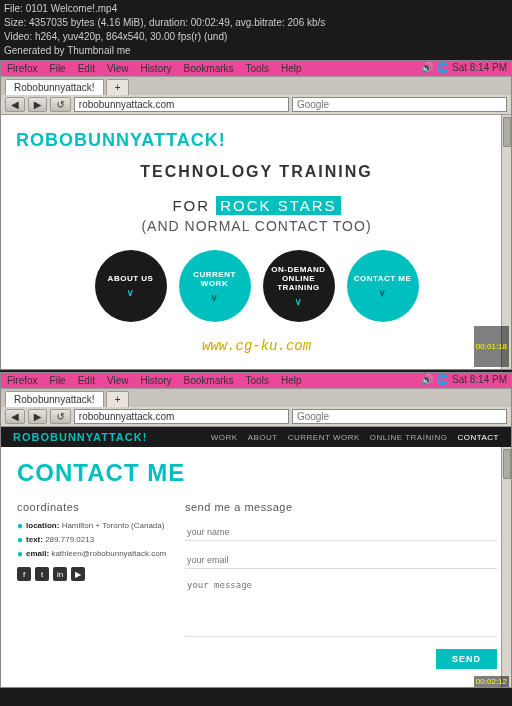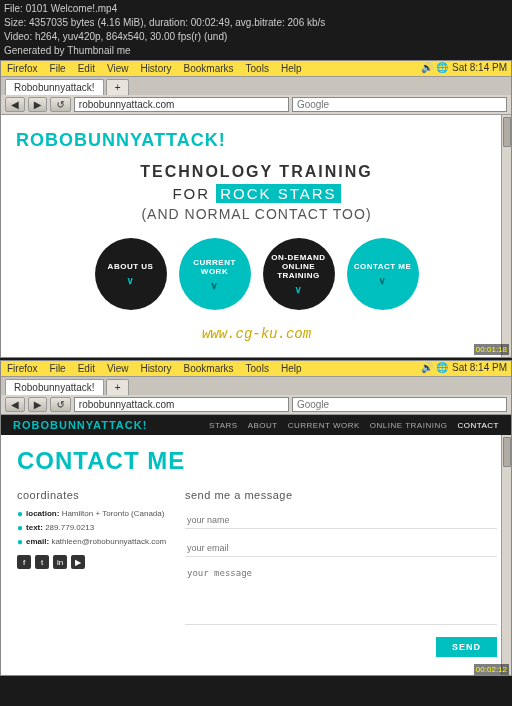--- a/index.html
+++ b/index.html
@@ -97,21 +97,21 @@
 
     .logo-text span {
       color: #00bfbf;
     }
 
     .headline {
       font-size: 16px;
       color: #333;
       font-weight: bold;
       letter-spacing: 2px;
-      margin-bottom: 4px;
+      margin-bottom: 16px;
     }
 
     .headline-line2 {
       font-size: 15px;
       color: #333;
       letter-spacing: 2px;
       margin-bottom: 4px;
     }
 
     .headline-highlight {
@@ -181,21 +181,21 @@
     }
 
     
     .timestamp-1 {
       position: absolute;
       right: 2px;
       bottom: 2px;
       color: #ffff00;
       font-size: 8px;
       background: rgba(0,0,0,0.5);
-      padding: 1px 2px;
+      padding: 16px 2px;
     }
 
     
     .browser-window-2 {
       background: #d4d0c8;
       border: 1px solid #888;
       position: relative;
     }
 
     
@@ -381,21 +381,21 @@
     .scrollbar-thumb {
       width: 8px;
       height: 30px;
       background: #b0aca4;
       border: 1px solid #888;
       margin: 2px auto;
       border-radius: 1px;
     }
 
     .menu-bar {
-      background: #fde047;
+      background: #ec4899;
       padding: 1px 4px;
       display: flex;
       gap: 8px;
       font-size: 10px;
       color: #333;
       border-bottom: 1px solid #999;
     }
 
     .menu-item {
       padding: 1px 2px;
@@ -512,21 +512,21 @@
     <button class="browser-nav-btn">↺</button>
     <input class="url-bar" type="text" value="robobunnyattack.com" style="">
     <input class="url-bar" type="text" placeholder="Google" style="width: 80px;">
   </div>
 
   <div class="site-navbar">
     <div class="site-navbar-logo">
       <span>ROBOBUNNY</span><span style="color:#00bfbf;">ATTACK!</span>
     </div>
     <div class="site-navbar-links">
-      <a class="nav-link">STARS</a>
+      <a class="nav-link">WORK</a>
       <a class="nav-link">ABOUT</a>
       <a class="nav-link">CURRENT WORK</a>
       <a class="nav-link">ONLINE TRAINING</a>
       <a class="nav-link active">CONTACT</a>
     </div>
   </div>
 
   <div class="contact-content" style="position:relative; padding-right:14px;">
     <div class="contact-title">
       <span>CONTACT</span> <span style="color:#00bfbf;">ME</span>

